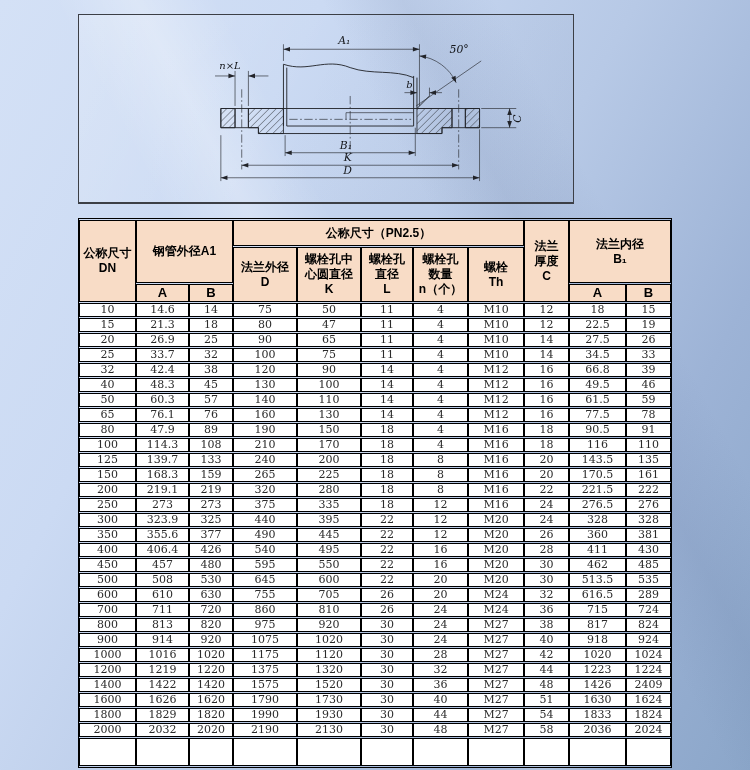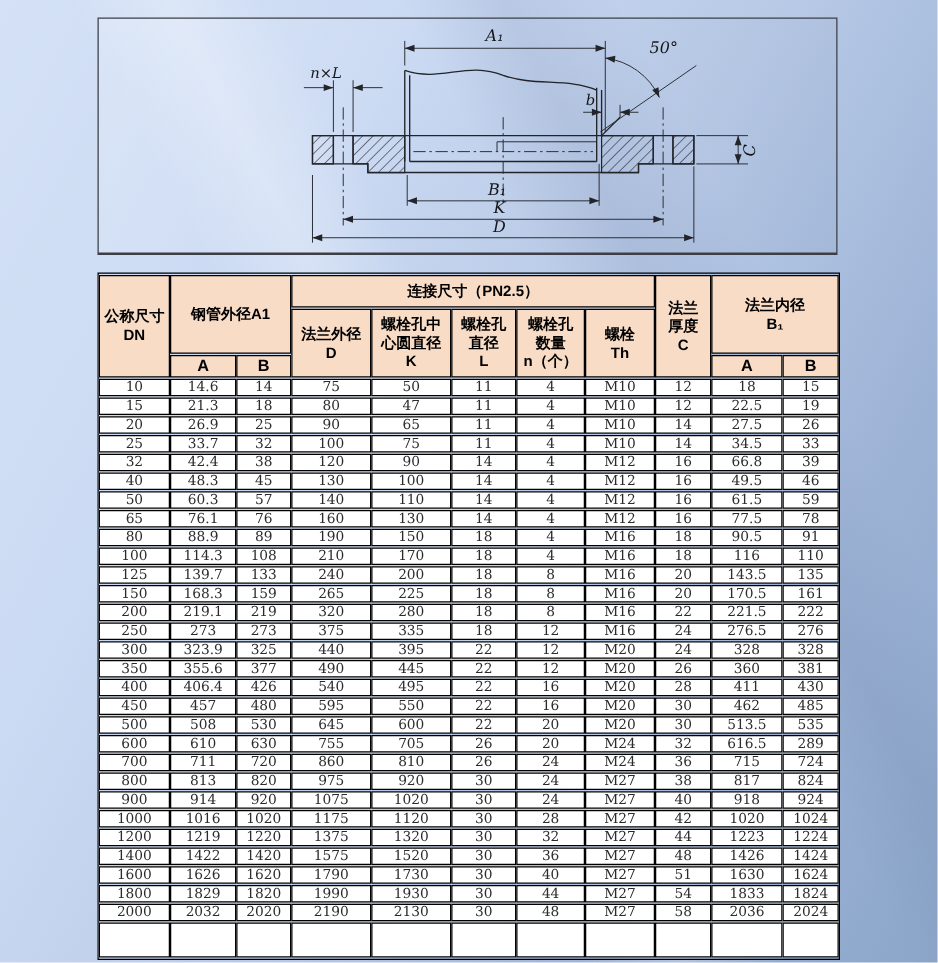--- a/index.html
+++ b/index.html
@@ -9,21 +9,21 @@
     background:linear-gradient(118deg,#d4e1f6 0%,#cbdaf3 28%,#b7c9e6 55%,#9db3d6 78%,#8ba6c9 100%);
   }
   body::before{
     content:"";position:absolute;inset:0;pointer-events:none;
     background:
       linear-gradient(62deg, rgba(255,255,255,0) 40%, rgba(255,255,255,.25) 47%, rgba(255,255,255,0) 54%),
       linear-gradient(62deg, rgba(90,110,150,0) 63%, rgba(90,110,150,.12) 70%, rgba(90,110,150,0) 78%);
   }
   
   .diagram-panel{
-    position:absolute;left:78px;top:14px;width:592px;height:190px;
+    position:absolute;left:78px;top:14px;width:496px;height:190px;
     border:1px solid #3c3f46;border-bottom-width:2px;box-sizing:border-box;
     background:linear-gradient(115deg, rgba(255,255,255,.18), rgba(255,255,255,0) 45%, rgba(70,90,130,.06));
   }
   .diagram-panel svg{display:block;width:100%;height:100%;}
   .dline{stroke:#22242a;stroke-width:1.1;fill:none;}
   .dthin{stroke:#2a2d34;stroke-width:.8;fill:none;}
   .dcl{stroke:#2a2d34;stroke-width:.8;fill:none;stroke-dasharray:10 3 2 3;}
   .dlbl{font-family:"DejaVu Serif","Liberation Serif",serif;font-style:italic;font-size:13px;fill:#14161a;}
   .dlbl-sm{font-size:12px;}
   
@@ -163,21 +163,21 @@
       <col style="width:56px">
       <col style="width:45px">
     <col style="width:57px">
       <col style="width:45px">
   </colgroup>
   <thead>
     <tr class="hrow1">
       <th rowspan="3">公称尺寸
 DN</th>
       <th colspan="2" rowspan="2">钢管外径A1</th>
-      <th colspan="5">连接尺寸（PN2.5）</th>
+      <th colspan="5">公称尺寸（PN2.5）</th>
       <th rowspan="3">法兰
 厚度
 C</th>
       <th colspan="2" rowspan="2">法兰内径
 B₁</th>
     </tr>
     <tr class="hrow2">
       <th rowspan="2">法兰外径
 D</th>
       <th rowspan="2">螺栓孔中
@@ -299,21 +299,21 @@
         <td>130</td>
         <td>14</td>
         <td>4</td>
         <td>M12</td>
         <td>16</td>
         <td>77.5</td>
         <td>78</td>
       </tr>
       <tr>
         <td>80</td>
-        <td>88.9</td>
+        <td>47.9</td>
         <td>89</td>
         <td>190</td>
         <td>150</td>
         <td>18</td>
         <td>4</td>
         <td>M16</td>
         <td>18</td>
         <td>90.5</td>
         <td>91</td>
       </tr>
@@ -529,21 +529,21 @@
         <td>1400</td>
         <td>1422</td>
         <td>1420</td>
         <td>1575</td>
         <td>1520</td>
         <td>30</td>
         <td>36</td>
         <td>M27</td>
         <td>48</td>
         <td>1426</td>
-        <td>1424</td>
+        <td>2409</td>
       </tr>
       <tr>
         <td>1600</td>
         <td>1626</td>
         <td>1620</td>
         <td>1790</td>
         <td>1730</td>
         <td>30</td>
         <td>40</td>
         <td>M27</td>

